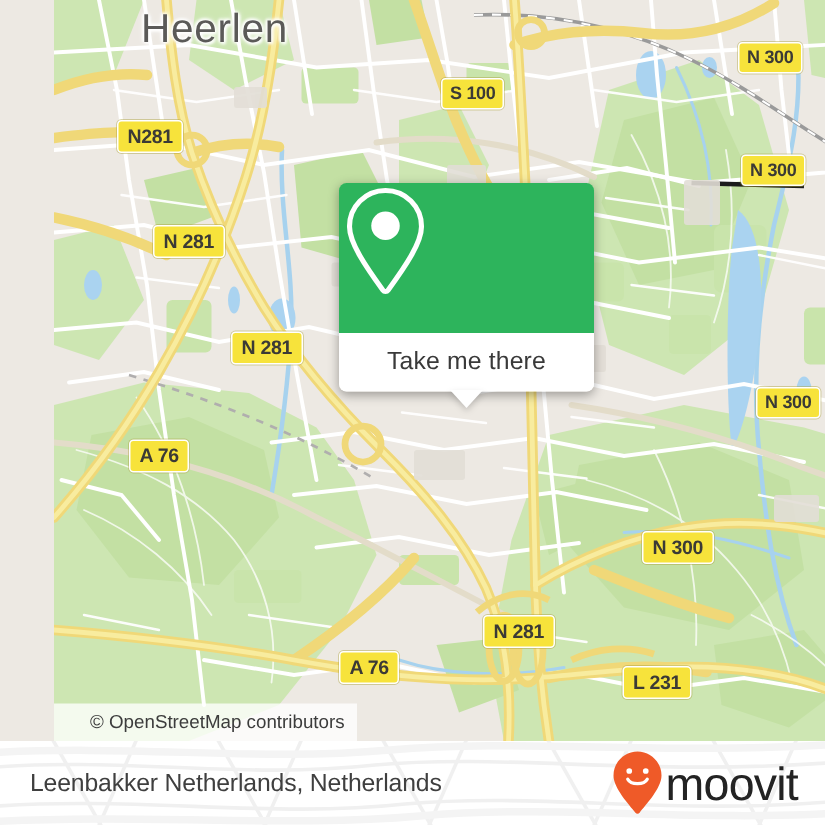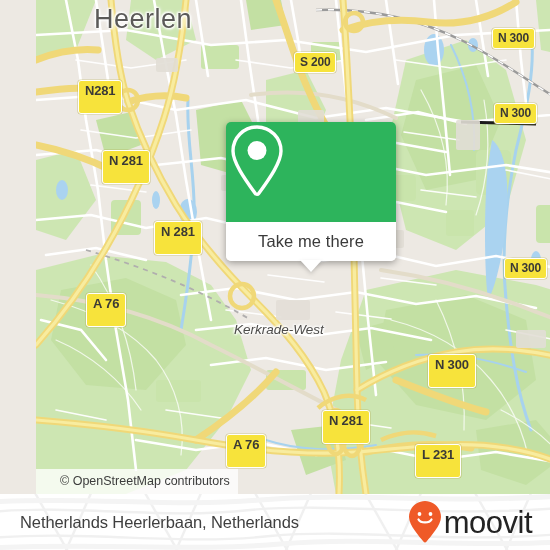--- a/index.html
+++ b/index.html
@@ -56,21 +56,21 @@
   
   .shield {
     position: absolute;
     background: #f7e33b;
     border: 1.6px solid #ffffff;
     border-radius: 3px;
     color: #3b3a36;
     font-size: 13px;
     font-weight: bold;
     line-height: 1;
-    padding: 3px 6px 16px 6px;
+    padding: 3px 6px 4px 6px;
     white-space: nowrap;
     box-shadow: 0 0 0 0.6px rgba(170,160,60,0.45);
     pointer-events: none;
     letter-spacing: -0.2px;
   }
   .shield.small {
     font-size: 12px;
     padding: 3px 5px 4px 5px;
   }
 
@@ -375,23 +375,22 @@
           <rect x="340" y="230" width="28" height="18" rx="2"></rect>
           <rect x="420" y="120" width="24" height="30" rx="2"></rect>
           <rect x="480" y="330" width="30" height="18" rx="2"></rect>
           <rect x="120" y="58" width="22" height="14" rx="2"></rect>
           <rect x="262" y="110" width="26" height="16" rx="2"></rect>
         </g>
       </g>
     </svg>
 
     <div class="city-label city-major" style="left:58px; top:4px;">Heerlen</div>
-    <div class="city-label city-minor" style="left:198px; top:322px;">Kerkrade-West</div>
-
-    <div class="shield small" style="left:258px; top:52px;">S 200</div>
+
+    <div class="shield small" style="left:258px; top:52px;">S 100</div>
     <div class="shield small" style="left:456px; top:28px;">N 300</div>
     <div class="shield" style="left:42px; top:80px;">N281</div>
     <div class="shield small" style="left:458px; top:103px;">N 300</div>
     <div class="shield" style="left:66px; top:150px;">N 281</div>
     <div class="shield" style="left:118px; top:221px;">N 281</div>
     <div class="shield small" style="left:468px; top:258px;">N 300</div>
     <div class="shield" style="left:50px; top:293px;">A 76</div>
     <div class="shield" style="left:392px; top:354px;">N 300</div>
     <div class="shield" style="left:286px; top:410px;">N 281</div>
     <div class="shield" style="left:190px; top:434px;">A 76</div>
@@ -429,21 +428,21 @@
         <path d="M-10,18 C80,10 160,26 250,16 C340,8 430,24 560,14"></path>
         <path d="M-10,44 C90,36 180,52 270,42 C360,34 450,50 560,40"></path>
       </g>
       <g stroke="#f4f4f4" fill="none" stroke-width="5">
         <path d="M-10,8 C90,2 170,14 260,6 C350,-2 440,10 560,2"></path>
         <path d="M-10,54 C100,48 190,58 280,50 C370,42 460,54 560,48"></path>
       </g>
     </svg>
 
     <div id="footer-inner">
-      <div id="footer-title">Netherlands Heerlerbaan, Netherlands</div>
+      <div id="footer-title">Leenbakker Netherlands, Netherlands</div>
       <div id="brand">
         <svg width="34" height="44" viewBox="0 0 34 44">
           <path d="M17 1 C8.2 1 1 8.2 1 17 C1 25.5 11.5 36.5 15.6 41.8 C16.3 42.7 17.7 42.7 18.4 41.8 C22.5 36.5 33 25.5 33 17 C33 8.2 25.8 1 17 1 Z" fill="#ef5a28"></path>
           <circle cx="11.5" cy="14" r="1.9" fill="#ffffff"></circle>
           <circle cx="22.5" cy="14" r="1.9" fill="#ffffff"></circle>
           <path d="M10.5 19.5 C12.6 23.4 21.4 23.4 23.5 19.5" fill="none" stroke="#ffffff" stroke-width="2.2" stroke-linecap="round"></path>
         </svg>
         <span id="brand-text">moovit</span>
       </div>
     </div>

